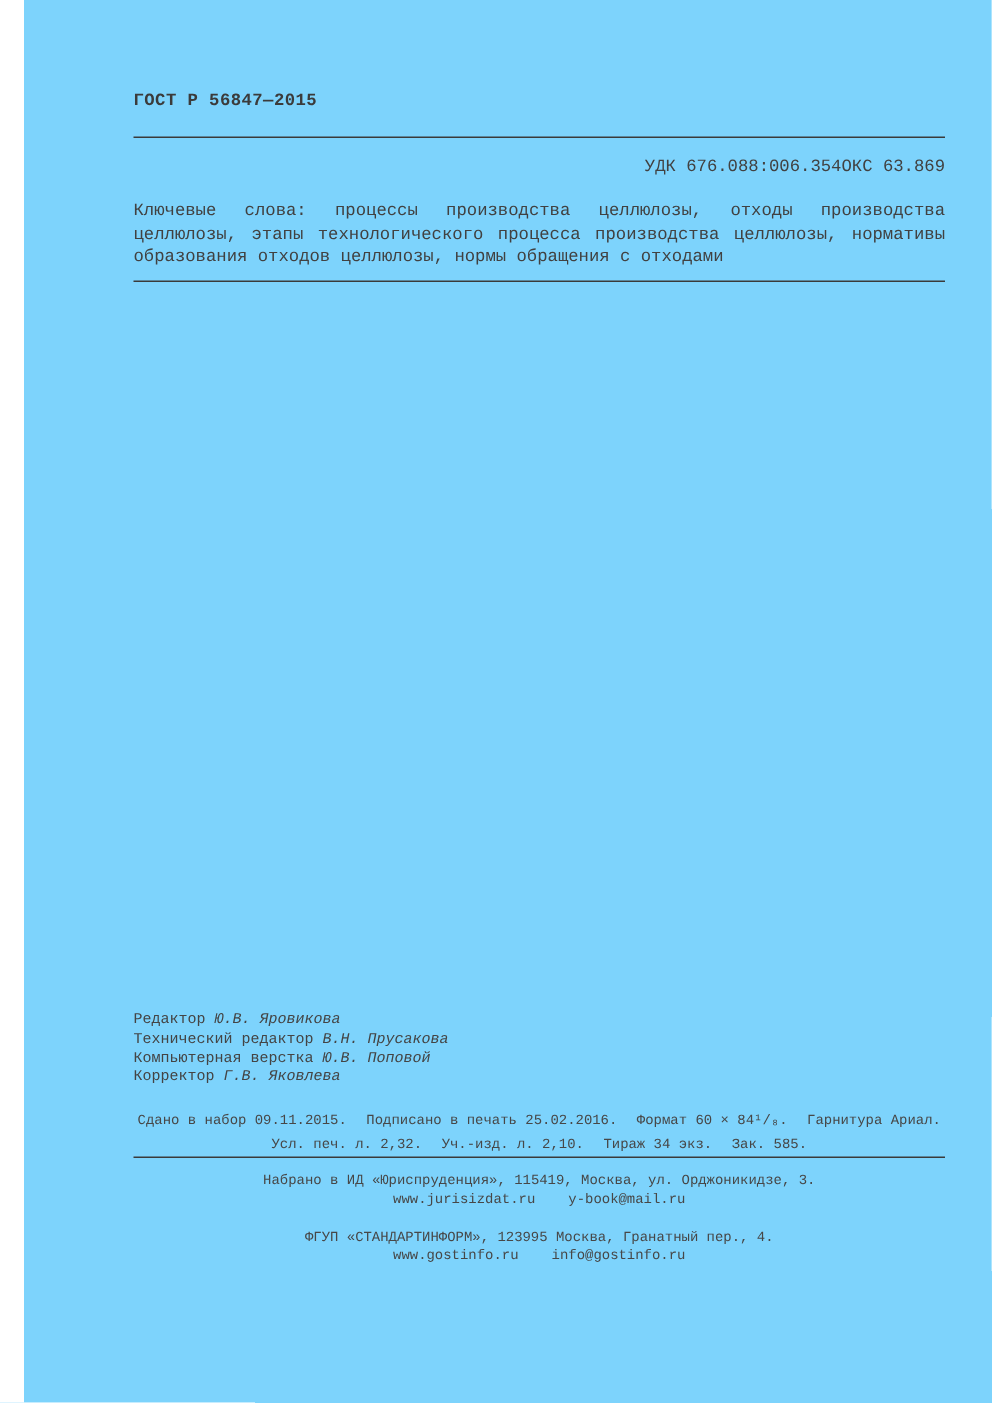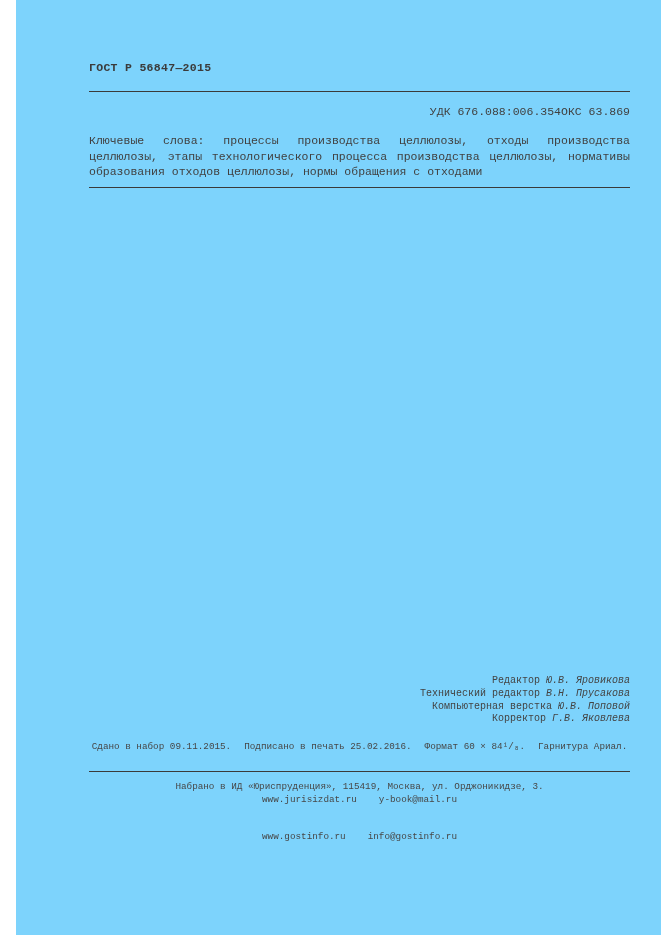--- a/index.html
+++ b/index.html
@@ -55,21 +55,21 @@
     font-size: 11.5px;
     line-height: 15.5px;
     text-align: justify;
   }
 
   .credits {
     position: absolute;
     top: 675px;
     left: 73px;
     width: 541px;
-    text-align: right;
+    text-align: left;
     font-size: 10px;
     line-height: 12.8px;
     color: #444444;
   }
   .credit-line .credit-name {
     font-style: italic;
   }
 
   .imprint-line {
     position: absolute;
@@ -146,30 +146,37 @@
     </div>
   </div>
 
   <div class="imprint-line imprint-1">
     <span>Сдано в набор 09.11.2015.</span>
     <span>Подписано в печать 25.02.2016.</span>
     <span>Формат 60 × 84¹/₈.</span>
     <span>Гарнитура Ариал.</span>
   </div>
 
+  <div class="imprint-line imprint-2">
+    <span>Усл. печ. л. 2,32.</span>
+    <span>Уч.-изд. л. 2,10.</span>
+    <span>Тираж 34 экз.</span>
+    <span>Зак. 585.</span>
+  </div>
 
   <div class="rule rule-3"></div>
 
   <div class="footer-line typeset-addr">Набрано в ИД «Юриспруденция», 115419, Москва, ул. Орджоникидзе, 3.</div>
 
   <div class="links-line typeset-links">
     <span>www.jurisizdat.ru</span>
     <span>y-book@mail.ru</span>
   </div>
 
 
+  <div class="footer-line printed-2">ФГУП «СТАНДАРТИНФОРМ», 123995 Москва, Гранатный пер., 4.</div>
 
   <div class="links-line printed-links">
     <span>www.gostinfo.ru</span>
     <span>info@gostinfo.ru</span>
   </div>
 
 </div>
 
 </body></html>

